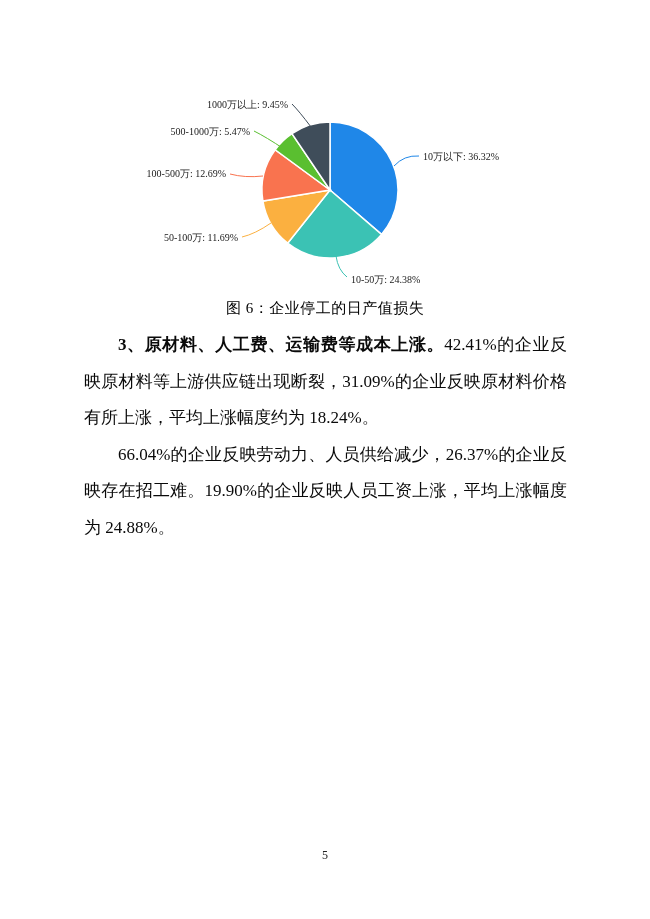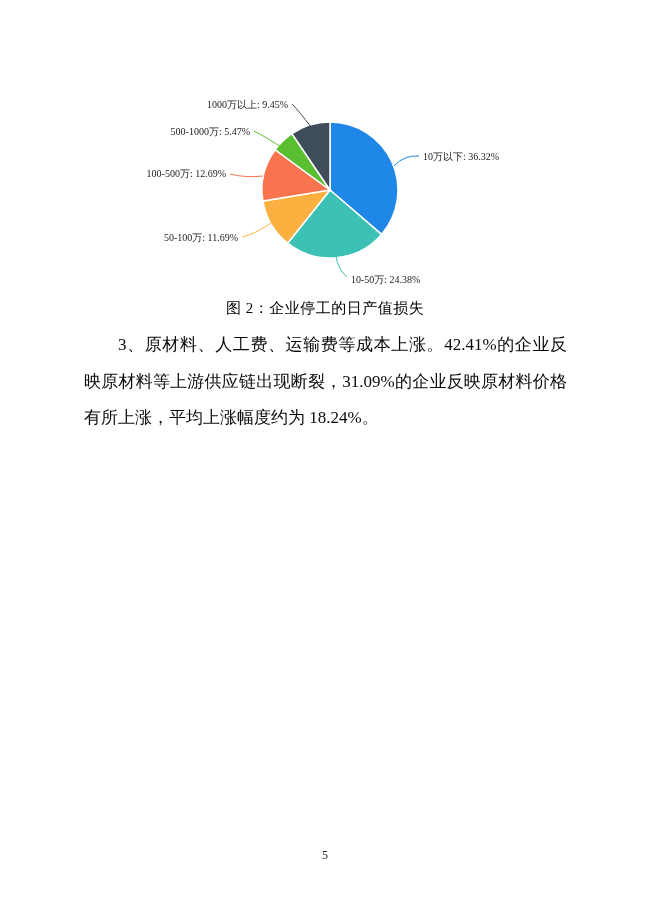--- a/index.html
+++ b/index.html
@@ -26,21 +26,21 @@
     letter-spacing:0.5px;
   }
   .body-text{
     position:absolute;top:327px;left:84px;width:483px;
     font-size:17px;
     line-height:36.5px;
     text-align:justify;
     color:#0a0a0a;
   }
   .body-text p{margin:0;text-indent:34px;}
-  .body-text b{font-weight:normal;}
+  .body-text b{font-weight:bold;}
   .page-number{
     position:absolute;top:848px;left:0;width:650px;
     text-align:center;
     font-size:12px;
     color:#222;
   }
 </style>
 </head>
 <body>
 
@@ -62,21 +62,22 @@
         <text x="226" y="177" text-anchor="end" class="pie-label">100-500万: 12.69%</text>
         <path d="M330,190 L275.19,149.75 A68,68 0 0 1 291.96,133.64 Z" fill="#5abf30" stroke="#ffffff" stroke-width="1.5"></path>
         <path d="M284,149 Q266,137 254,131" fill="none" stroke="#5abf30" stroke-width="1"></path>
         <text x="250" y="135" text-anchor="end" class="pie-label">500-1000万: 5.47%</text>
         <path d="M330,190 L291.96,133.64 A68,68 0 0 1 330.00,122.00 Z" fill="#3f4d5a" stroke="#ffffff" stroke-width="1.5"></path>
         <path d="M311,127 Q299,111 292,104" fill="none" stroke="#3f4d5a" stroke-width="1"></path>
         <text x="288" y="108" text-anchor="end" class="pie-label">1000万以上: 9.45%</text>
       </svg>
   </div>
 
-  <div class="caption">图 2：企业停工的日产值损失</div>
+  <div class="caption">图 6：企业停工的日产值损失</div>
 
   <div class="body-text">
     <p><b>3、原材料、人工费、运输费等成本上涨。</b><span>42.41%的企业反映原材料等上游供应链出现断裂，31.09%的企业反映原材料价格有所上涨，平均上涨幅度约为 18.24%。</span></p>
+    <p><b></b><span>66.04%的企业反映劳动力、人员供给减少，26.37%的企业反映存在招工难。19.90%的企业反映人员工资上涨，平均上涨幅度为 24.88%。</span></p>
   </div>
 
   <div class="page-number">5</div>
 
 </div>
 
 </body></html>

